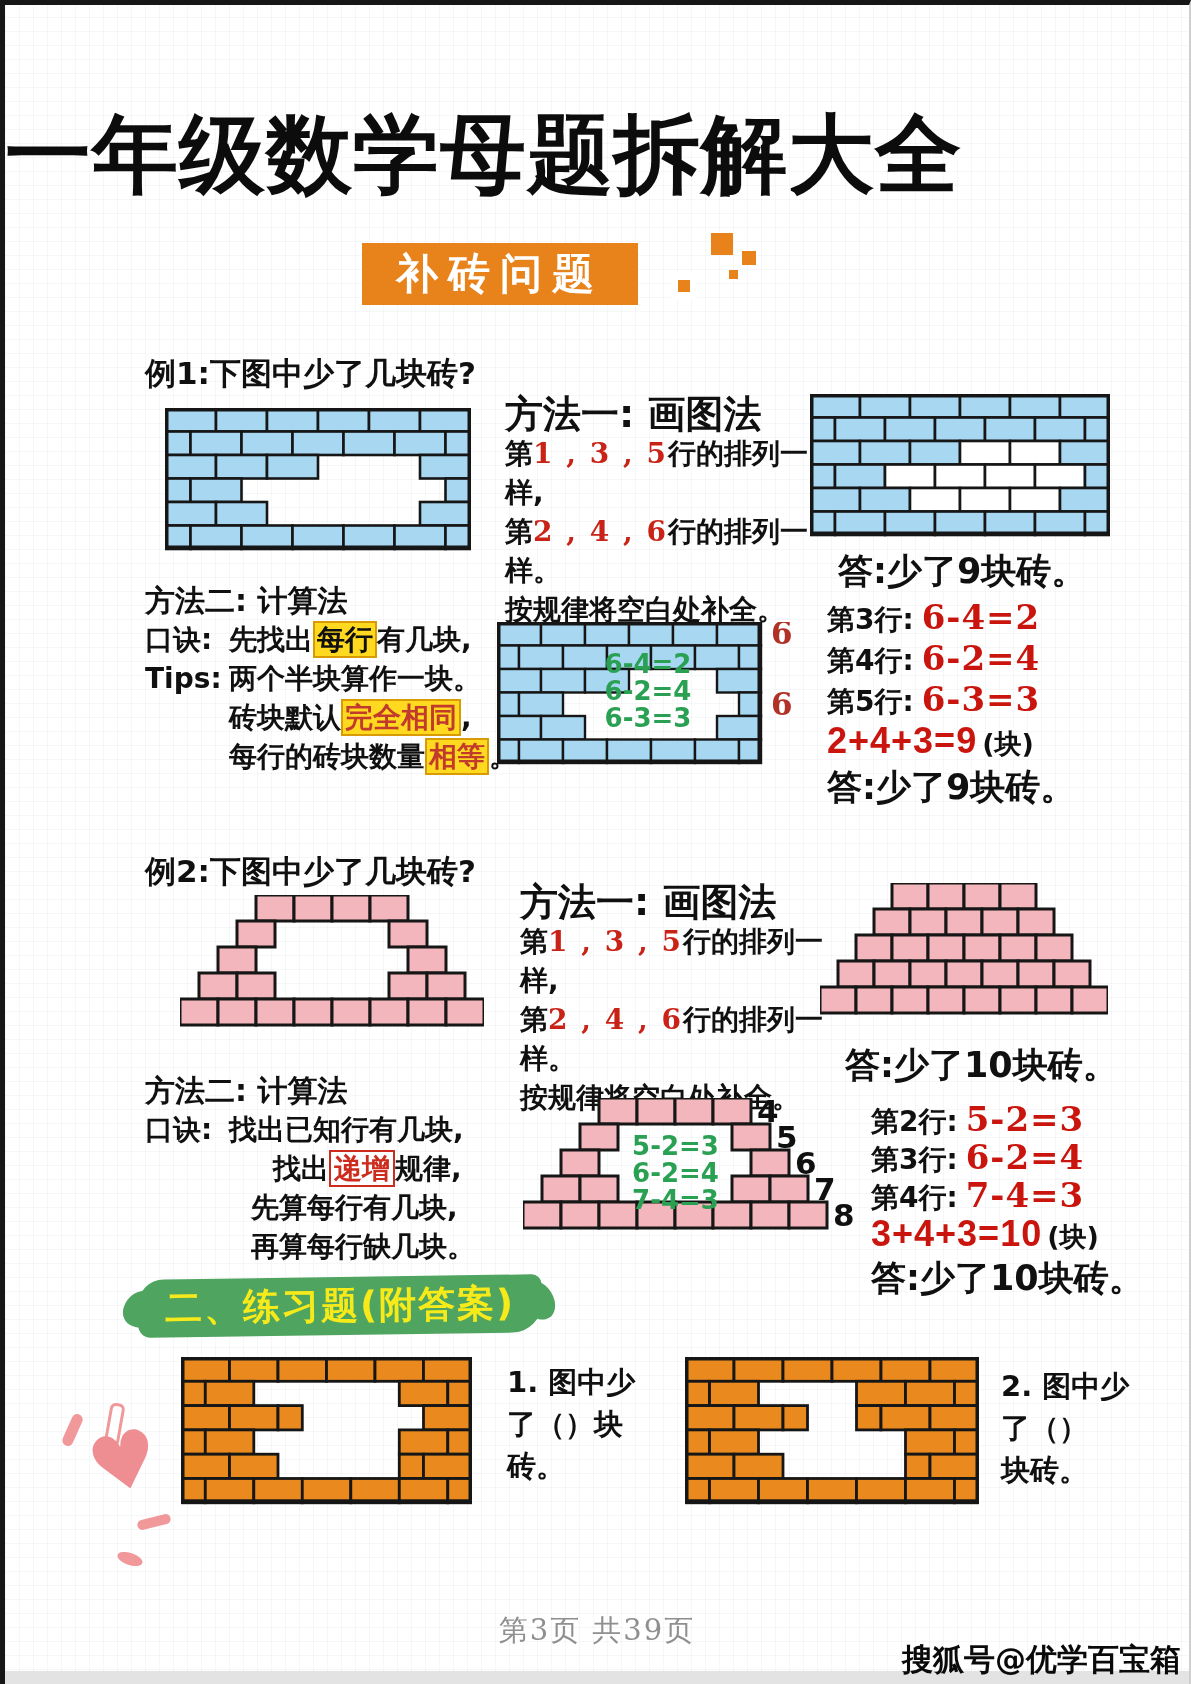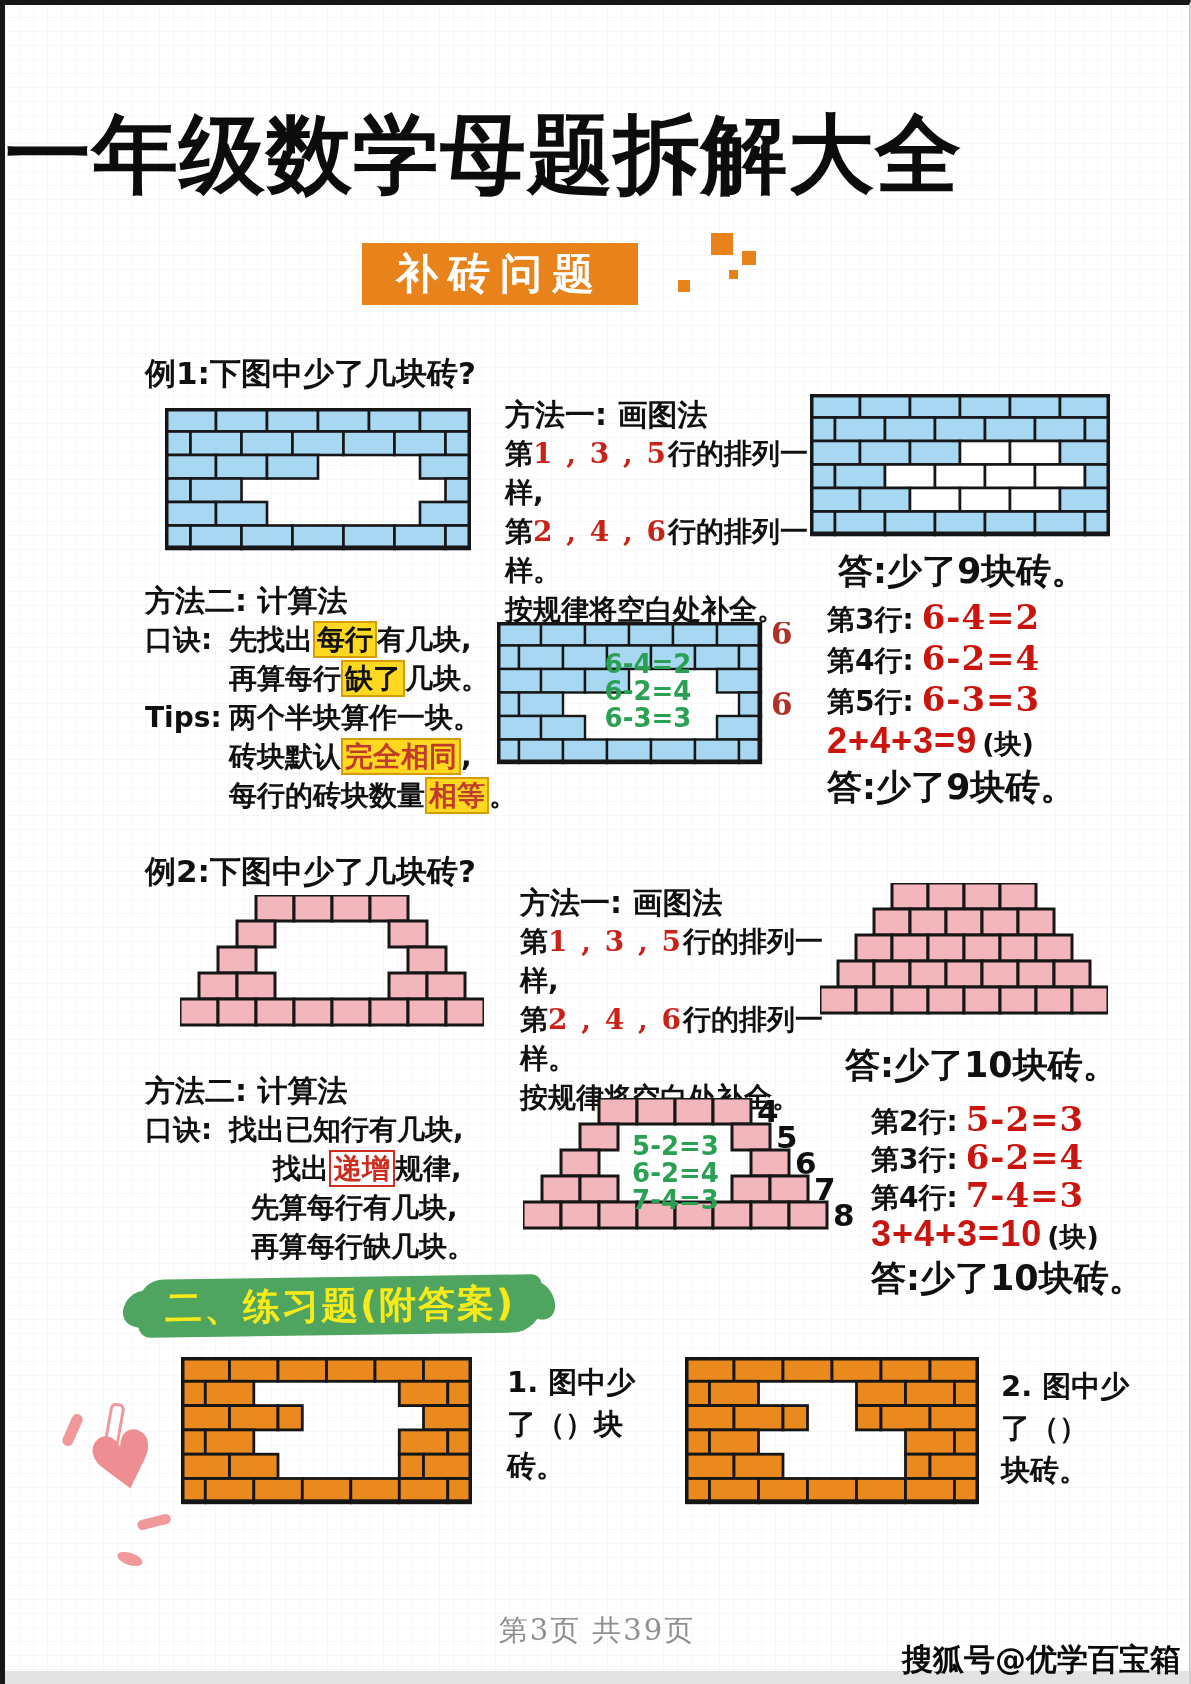--- a/index.html
+++ b/index.html
@@ -13,21 +13,21 @@
     font-family:"DejaVu Sans","Liberation Sans",sans-serif;color:#101010;}
   .abs{position:absolute;}
   .title{top:92px;left:0;width:100%;font-size:86px;font-weight:900;letter-spacing:1px;color:#0c0c0c;}
   .banner{left:357px;top:238px;width:276px;height:62px;background:#e8821a;color:#ffffff;
     font-size:42px;font-weight:900;letter-spacing:10px;display:flex;align-items:center;justify-content:center;}
   .sq{position:absolute;background:#e8821a;}
   .sq-white{position:absolute;background:#ffffff;}
   .ex-heading{font-size:31px;font-weight:900;}
   .wall{position:absolute;line-height:0;}
   .m1{font-size:28px;font-weight:700;line-height:39px;}
-  .m1 .t{font-size:30px;font-weight:900;}
+  .m1 .t{font-size:38px;font-weight:900;}
   .rnum{color:#c92318;font-family:"DejaVu Serif","Liberation Serif",serif;font-weight:700;letter-spacing:2px;}
   .ansline{font-size:35px;font-weight:900;}
   .m2{font-size:28px;font-weight:700;line-height:39px;}
   .m2 .t{font-size:30px;font-weight:900;}
   .m2row{display:flex;}
   .m2lab{width:84px;font-weight:900;flex:none;}
   .hl{background:#ffd920;border:2px solid #d89b06;padding:0 2px;}
   .hlr{background:#ffd920;border:2px solid #d89b06;padding:0 2px;color:#c23a2b;}
   .boxr{border:2px solid #cd2b1e;color:#cd2b1e;padding:0 3px;background:#fff;}
   .geq{color:#2aa053;font-weight:700;font-size:26px;line-height:27px;text-align:center;}
@@ -154,21 +154,20 @@
   <div class="abs ansline" style="left:833px;top:543px;">答:少了9块砖。</div>
 
   <div class="abs m2" style="left:140px;top:576px;width:380px;">
     <div class="t">方法二: 计算法</div>
     <div class="m2row">
       <span class="m2lab">口诀:</span>
       <span><span>先找出</span><span class="hl">每行</span><span>有几块,</span></span>
     </div>
     <div class="m2row">
       <span class="m2lab"></span>
-      <span><span>再算每行</span><span class="hl">缺了</span><span>几块。</span></span>
     </div>
     <div class="m2row">
       <span class="m2lab">Tips:</span>
       <span>两个半块算作一块。</span>
     </div>
     <div class="m2row">
       <span class="m2lab"></span>
       <span><span>砖块默认</span><span class="hlr">完全相同</span><span>,</span></span>
     </div>
     <div class="m2row">

